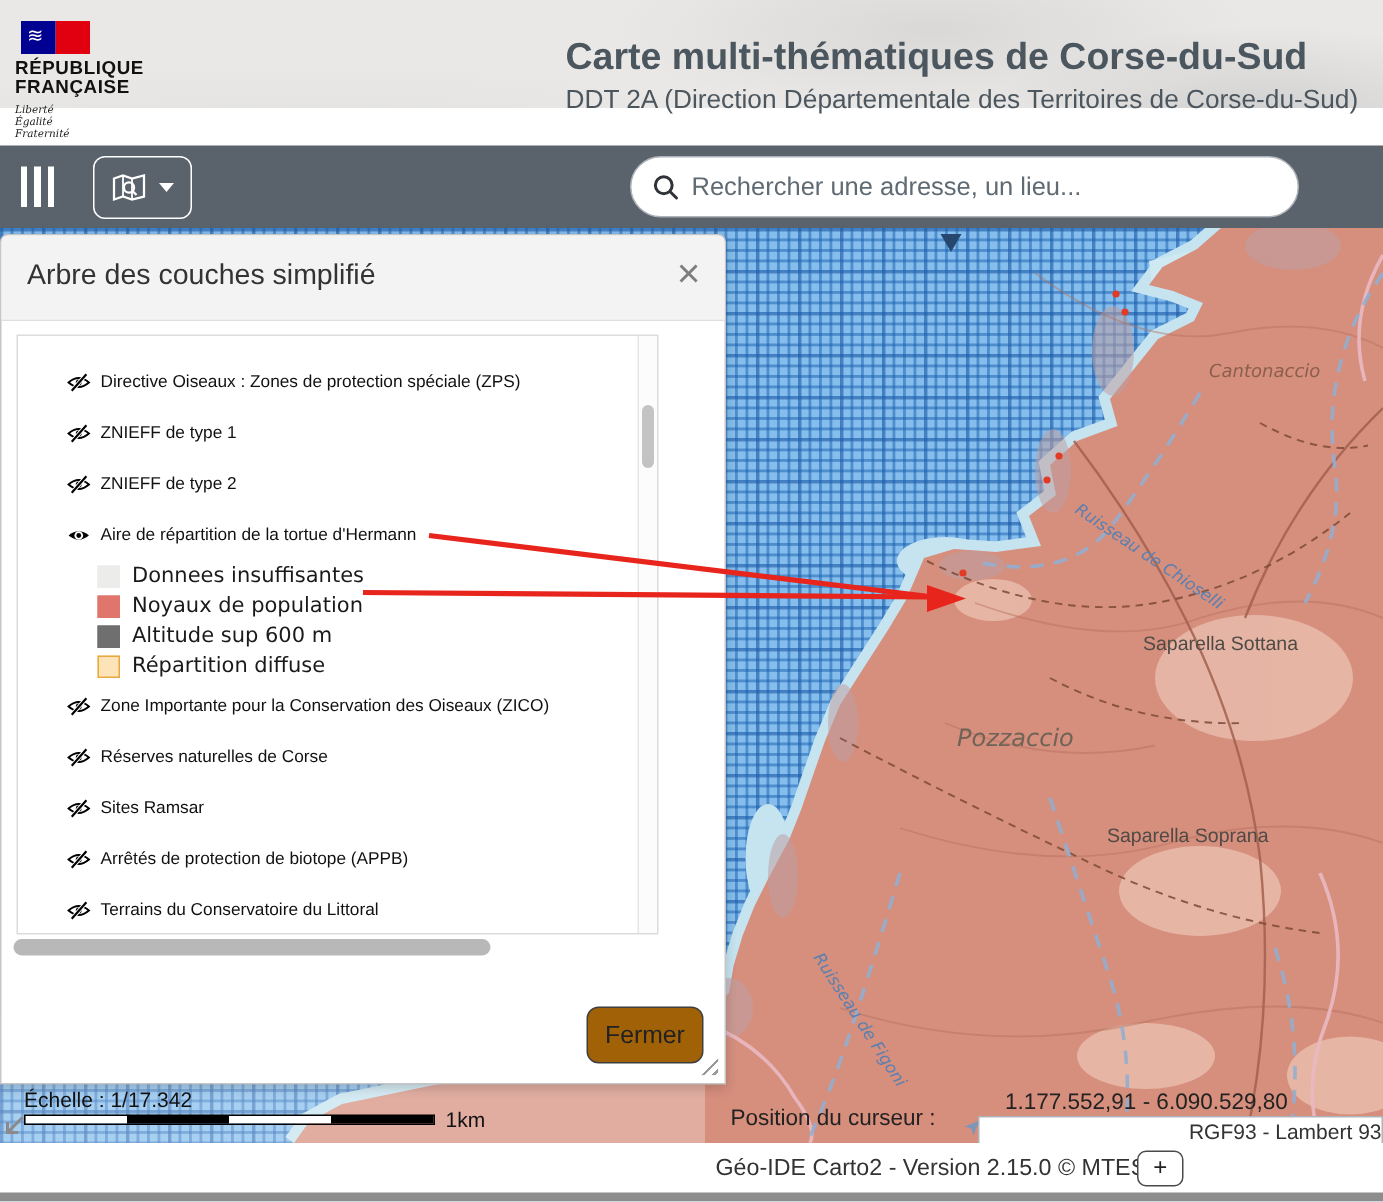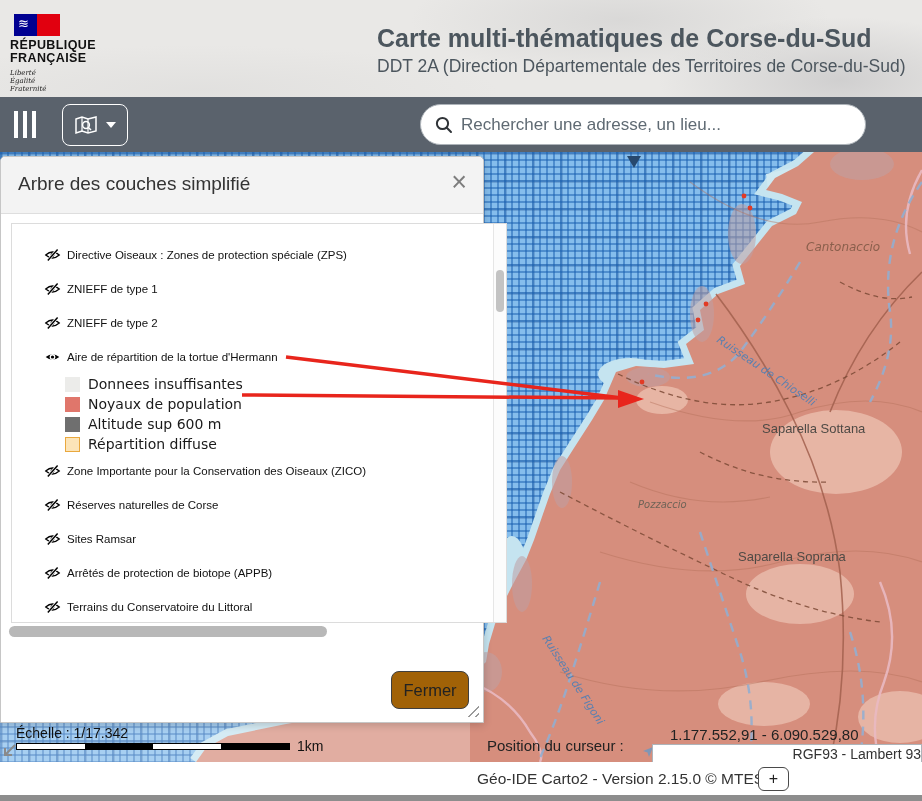--- a/index.html
+++ b/index.html
@@ -1,19 +1,19 @@
 <!DOCTYPE html>
 <html><head>
 <meta charset="utf-8">
 <style>
   * { margin:0; padding:0; box-sizing:border-box; }
   html,body { width:922px; height:801px; overflow:hidden; font-family:"Liberation Sans", sans-serif; position:relative; background:#fff; }
 
   
-  .app-header { position:absolute; left:0; top:0; width:922px; height:97px;
+  .app-header { position:absolute; left:0; top:0; width:922px; height:72px;
     background:
       radial-gradient(ellipse 300px 80px at 620px 20px, rgba(170,170,172,.25), transparent 70%),
       radial-gradient(ellipse 260px 90px at 840px 80px, rgba(150,150,155,.3), transparent 70%),
       radial-gradient(ellipse 400px 60px at 200px 90px, rgba(190,190,190,.18), transparent 75%),
       #e9e8e6; }
   .gov-logo { position:absolute; left:10px; top:14px; width:120px; }
   .gov-flag { width:46px; height:22px; display:flex; margin-left:4px; margin-bottom:3px; }
   .gov-flag .b { width:23px; height:22px; background:#000091; position:relative; }
   .gov-flag .b::after { content:"≋"; color:#fff; font-size:13px; position:absolute; left:4px; top:2px; }
   .gov-flag .r { width:23px; height:22px; background:#e1000f; }
@@ -62,21 +62,21 @@
   .crs-select { position:absolute; left:652px; top:592px; width:270px; height:20px; background:#fff;
     border:1px solid #aeb4ba; font-size:14px; color:#333; padding-left:8px; line-height:18px; cursor:pointer;text-align:right; }
 
   
   .panel { position:absolute; left:0; top:156px; width:484px; height:567px; background:#fff;
     border:1px solid #c6c6c6; border-radius:5px 5px 0 0; box-shadow:0 2px 8px rgba(0,0,0,.18);padding-left:45px; }
   .panel-header { position:absolute; left:0; top:0; width:100%; height:57px; background:#f3f3f3;
     border-bottom:1px solid #dedede; border-radius:5px 5px 0 0; }
   .panel-title { position:absolute; left:17px; top:16px; font-size:19px; color:#333; }
   .panel-close { position:absolute; right:16px; top:10px; font-size:27px; color:#7d7d7d; cursor:pointer; line-height:30px; }
-  .layer-list { position:absolute; left:10px; top:66px; width:496px; height:400px; border:1px solid #dcdcdc; background:#fff; padding-top:14px; overflow:hidden; }
+  .layer-list { position:absolute; left:10px; top:66px; width:428px; height:400px; border:1px solid #dcdcdc; background:#fff; padding-top:14px; overflow:hidden; }
   .layer-row { height:34px; display:flex; align-items:center; padding-left:32px; gap:6px; cursor:pointer; }
   .layer-row span.lbl { font-size:11.5px; color:#111; }
   .legend-row { height:20px; display:flex; align-items:center; padding-left:53px; gap:8px; }
   .legend-swatch { width:15px; height:15px; flex:0 0 15px; }
   .legend-row span.lbl { font-size:14px; color:#1a1a1a; font-family:"DejaVu Sans", sans-serif; }
   .vscroll { position:absolute; right:0; top:0; width:13px; height:398px; border-left:1px solid #e6e6e6; background:#fcfcfc; }
   .vscroll .thumb { position:absolute; left:2px; top:46px; width:8px; height:42px; background:#c3c3c3; border-radius:5px; }
   .hscroll { position:absolute; left:8px; top:469px; width:466px; height:12px; }
   .hscroll .thumb { width:318px; height:11px; background:#b8b8b8; border-radius:6px; cursor:pointer; }
   .btn-fermer { position:absolute; left:390px; top:514px; width:78px; height:38px; background:#a16207;
@@ -224,21 +224,21 @@
         <circle cx="698" cy="168" r="2.4"></circle>
       <circle cx="642" cy="230" r="2.4"></circle>
         <circle cx="622" cy="250" r="2.4"></circle>
     </g>
     <path d="M627 4 L641 4 L634 16 Z" fill="#27486e"></path>
   </svg>
 
   <span class="map-label italic" style="left:806px; top:88px; color:#8a5f4c; font-size:12px;">Cantonaccio</span>
   <span class="map-label stream" style="left:718px; top:180px; transform:rotate(34deg); transform-origin:left center;">Ruisseau de Chioselli</span>
   <span class="map-label" style="left:762px; top:269px;">Saparella Sottana</span>
-  <span class="map-label italic" style="left:638px; top:347px; color:#6f6357; font-size:10px;">Pozzaccio</span>
+  <span class="map-label italic" style="left:638px; top:330px; color:#6f6357; font-size:16px;">Pozzaccio</span>
   <span class="map-label" style="left:738px; top:397px;">Saparella Soprana</span>
   <span class="map-label stream" style="left:545px; top:478px; transform:rotate(57deg); transform-origin:left center;">Ruisseau de Figoni</span>
 
   <div class="scalebox"></div>
   <div class="scale-text">Échelle : 1/17.342</div>
   <div class="scale-bar"></div>
   <div class="scale-km">1km</div>
   <svg class="corner-arrows" width="16" height="16" viewBox="0 0 16 16">
     <path d="M13 3 L3 13 M3 6 V13 H10" fill="none" stroke="#8a8a8a" stroke-width="2"></path>
   </svg>

